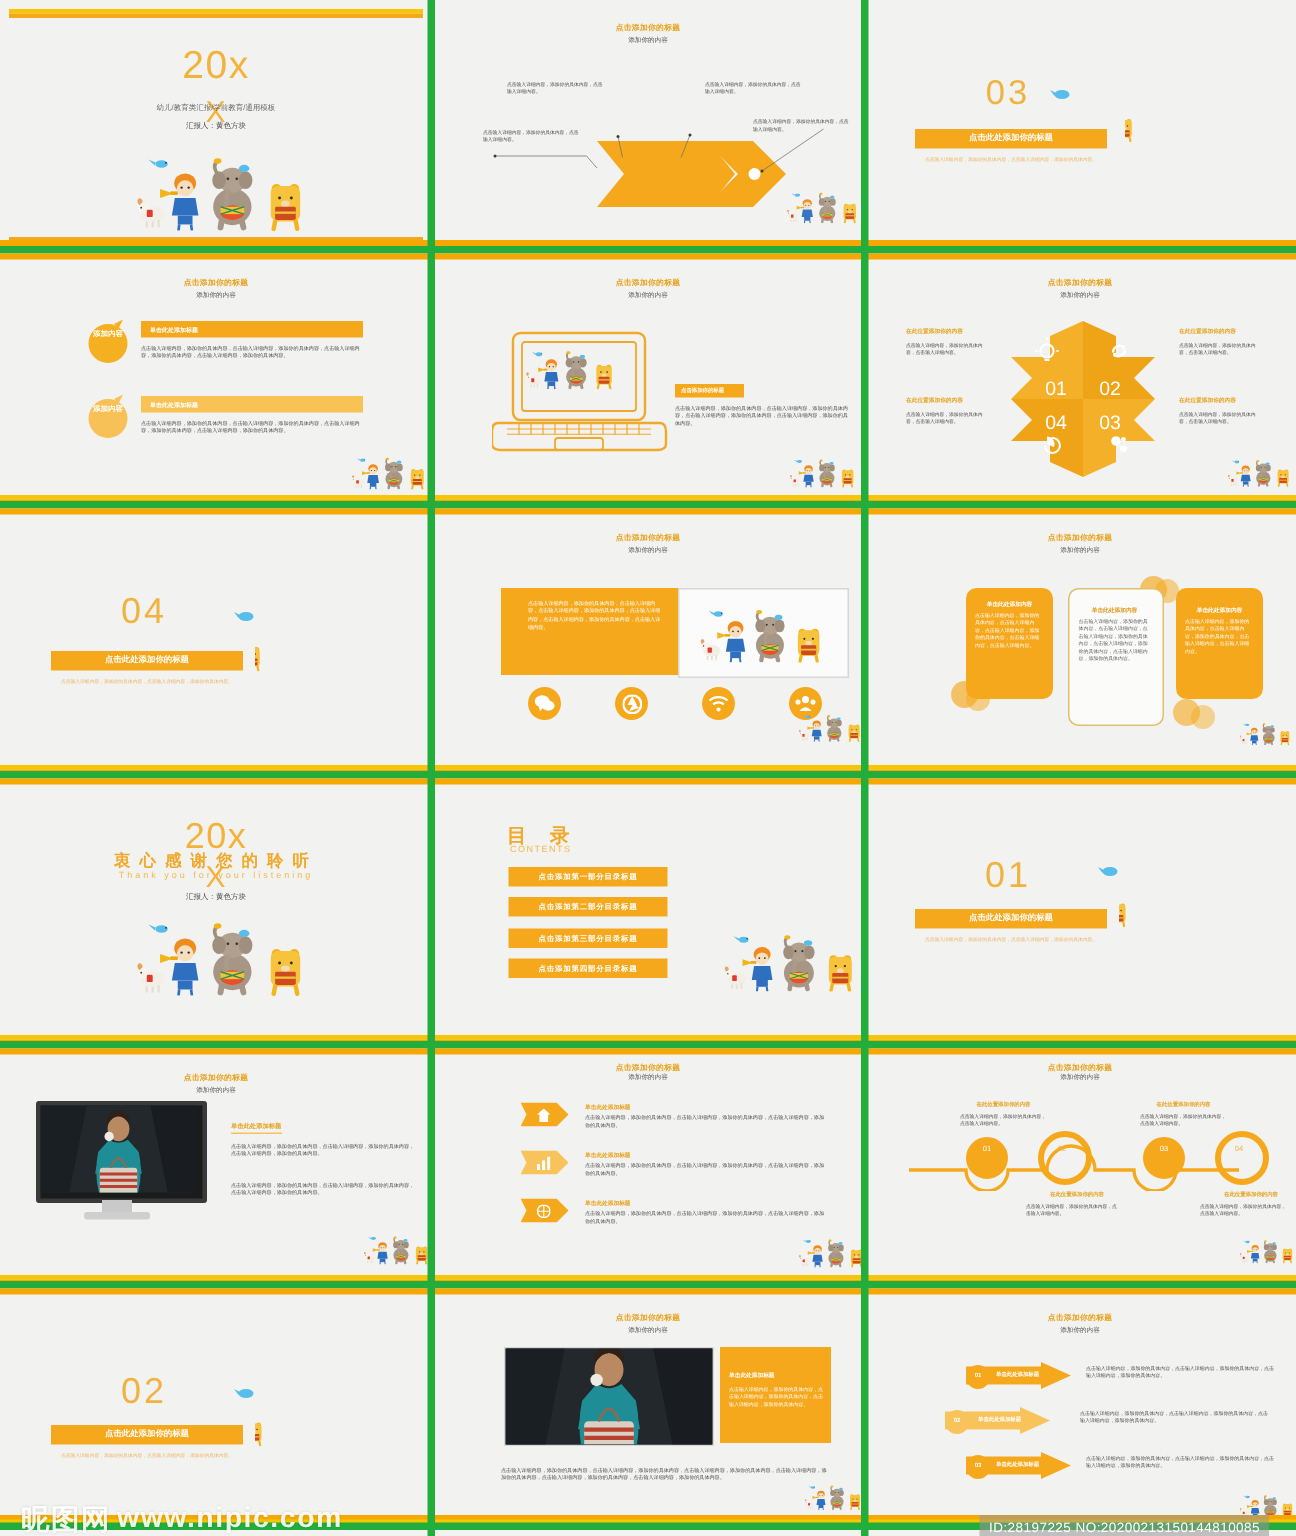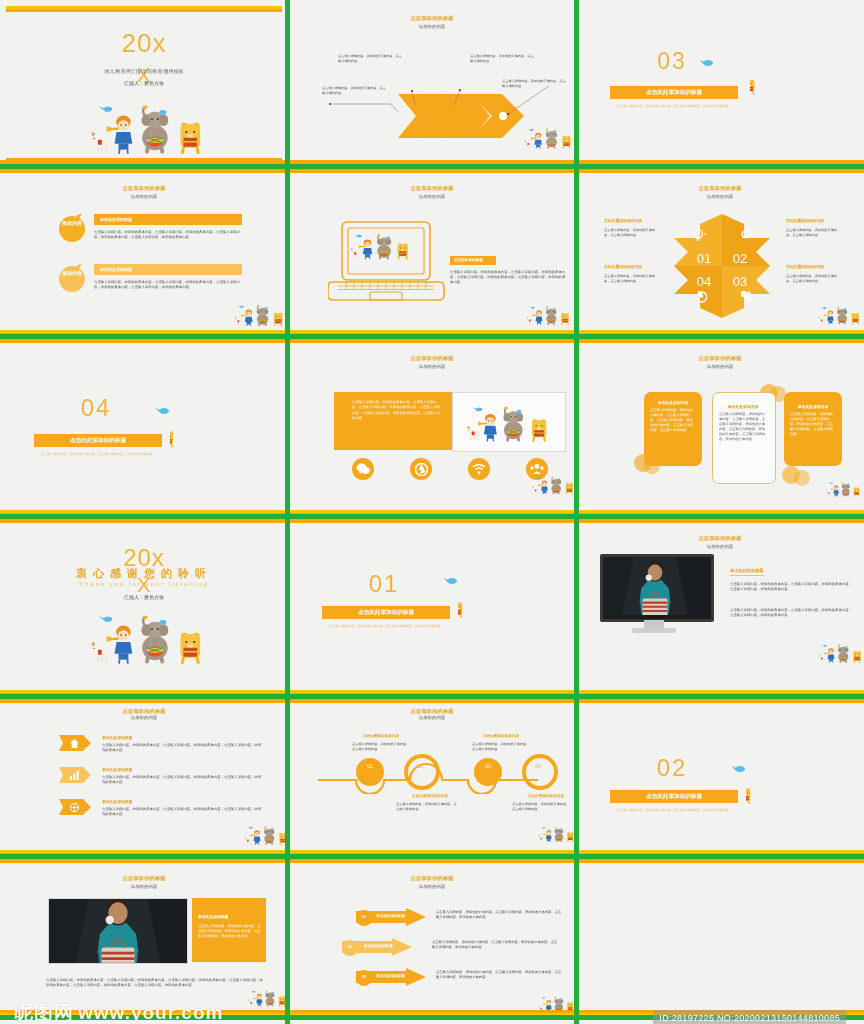--- a/index.html
+++ b/index.html
@@ -485,20 +485,37 @@
         <div class="cov-en" style="top:55px">Thank you for your listening</div>
         <div class="cov-h3" style="top:68px">汇报人：黄色方块</div>
         <div class="band" style="left:84px;top:86px;width:118px;height:52px">
           <svg width="118" height="52">
               <use href="#sym-band"></use>
             </svg>
         </div>
       </div>
     </div>
 
+    <div class="slide">
+      <div class="inner">
+        <div class="toc-ch" style="left:44px;top:22px">目 录</div>
+        <div class="toc-en" style="left:46px;top:38px">CONTENTS</div>
+
+        <div class="toc-item" style="left:45px;top:52px;width:106px;height:13px">点击添加第一部分目录标题</div>
+        <div class="toc-item" style="left:45px;top:72px;width:106px;height:13px">点击添加第二部分目录标题</div>
+        <div class="toc-item" style="left:45px;top:93px;width:106px;height:13px">点击添加第三部分目录标题</div>
+        <div class="toc-item" style="left:45px;top:113px;width:106px;height:13px">点击添加第四部分目录标题</div>
+
+        <div class="band" style="left:188px;top:92px;width:92px;height:46px">
+          <svg width="92" height="46" viewBox="0 0 120 52">
+              <use href="#sym-band"></use>
+            </svg>
+        </div>
+      </div>
+    </div>
 
     <div class="slide">
       <div class="inner">
         <div class="bigno" style="left:30px;top:44px;width:120px;text-align:center;font-size:24px">01</div>
         <div class="ribbon" style="left:28px;top:80px;width:128px;height:13px;line-height:13px;font-size:5.6px">点击此处添加你的标题</div>
         <div class="txt mini" style="left:34px;top:98px;width:116px;text-align:center;color:#efb463">点击输入详细内容，添加你的具体内容，点击输入详细内容，添加你的具体内容。</div>
         <svg style="position:absolute;left:150px;top:50px" width="14" height="10">
           <ellipse cx="8" cy="5" rx="5" ry="3" fill="#56bdec"></ellipse>
             <path d="M4 4 L0 2 L3 6Z" fill="#56bdec"></path>
         </svg>
@@ -731,17 +748,17 @@
       <i class="o" style="top:9px"></i>
   </div>
   <div class="hstripe" style="top:1010px;height:14px">
     <i class="o" style="top:0"></i>
       <i class="y" style="top:3px"></i>
       <i class="g" style="top:5px"></i>
   </div>
 
   <div class="wm" style="left:14px;top:984px;display:flex;align-items:center;gap:4px">
     <span class="wm-text">昵图网</span>
-    <span class="wm-text">www.your.com</span>
+    <span class="wm-text">www.nipic.com</span>
   </div>
   <div class="wm-id" style="right:18px;top:1010px">ID:28197225 NO:20200213150144810085</div>
 
 </div>
 
 </body></html>

